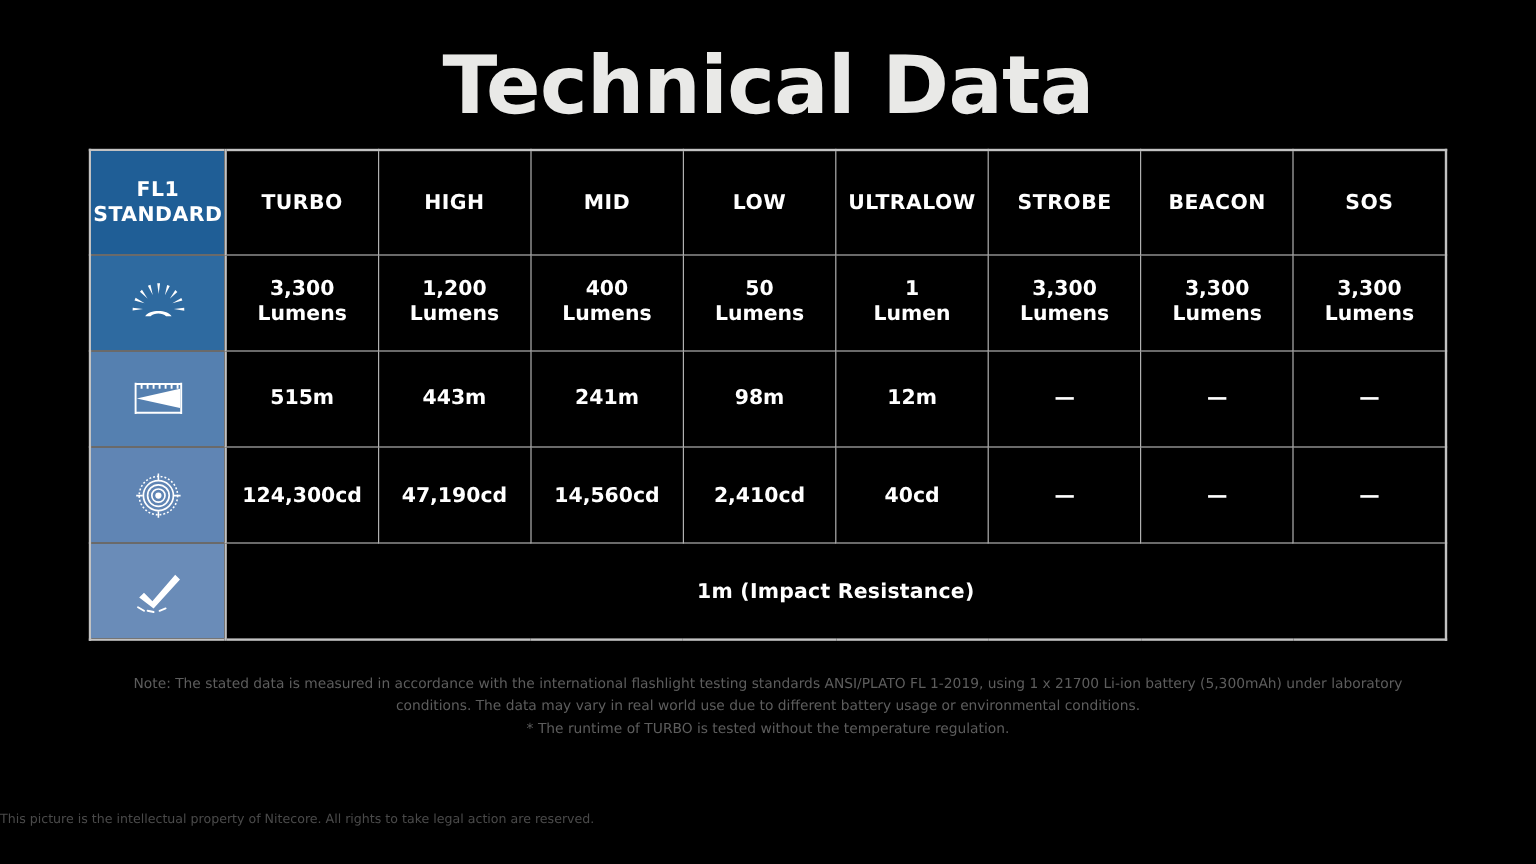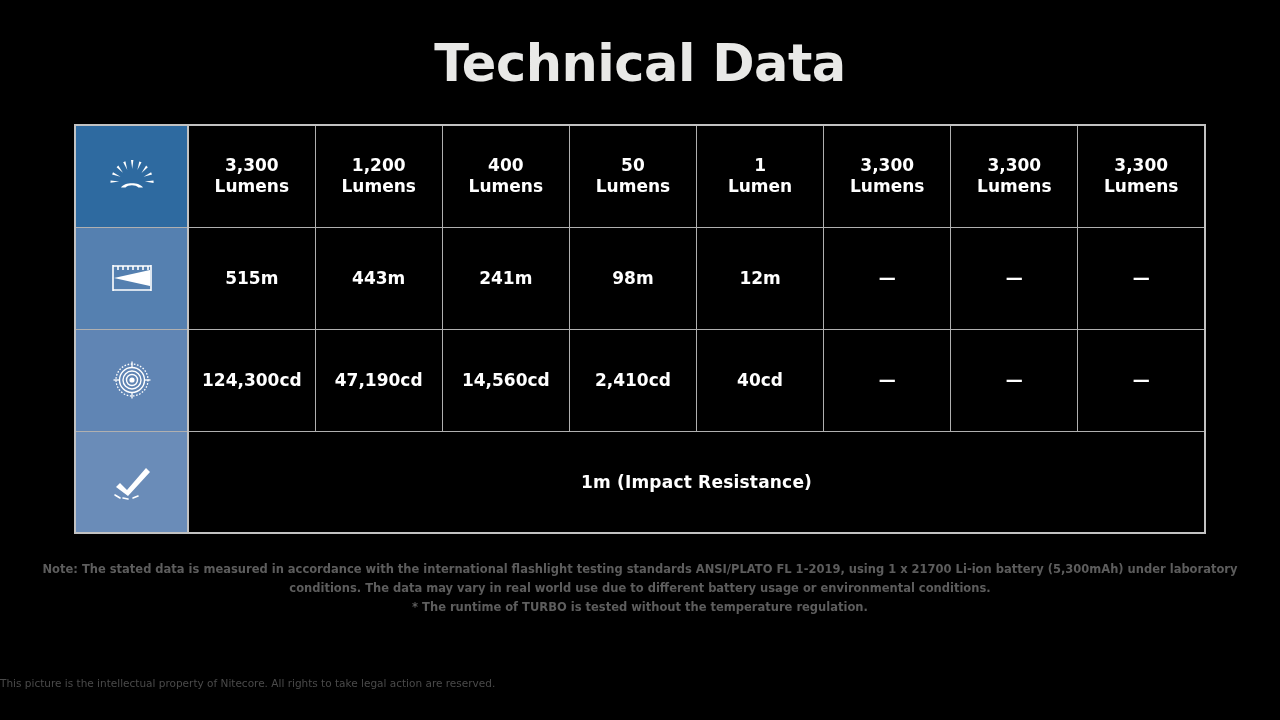--- a/index.html
+++ b/index.html
@@ -17,21 +17,21 @@
     background: #000;
   }
 
   
   #title {
     position: absolute;
     top: 38px;
     left: 0;
     width: 1280px;
     text-align: center;
-    font-size: 51px;
+    font-size: 67px;
     font-weight: 700;
     letter-spacing: -0.5px;
     color: #e9e9e7;
     line-height: 1.0;
     font-family: "DejaVu Sans", sans-serif;
   }
 
   
   #spec-table {
     position: absolute;
@@ -103,21 +103,21 @@
     position: absolute;
     left: 0;
     top: 560px;
     width: 1280px;
     text-align: center;
     color: #5d5d5d;
     font-size: 11.5px;
     line-height: 19px;
     font-family: "DejaVu Sans", sans-serif;
   }
-  #notes .nline { display: block; font-weight: bold; }
+  #notes .nline { display: block; }
   #copyright {
     position: absolute;
     left: 0;
     top: 677px;
     width: 1280px;
     text-align: left;
     color: #4a4a4a;
     font-size: 10.5px;
     font-family: "DejaVu Sans", sans-serif;
   }
@@ -125,20 +125,34 @@
 </head>
 <body>
 
 <div id="page">
 
   <div id="title">Technical Data</div>
 
   <table id="spec-table">
     <tbody>
 
+      <tr class="r-head">
+        <td class="iconcell fl1">
+          <span>FL1</span><br>
+          <span>STANDARD</span>
+        </td>
+        <td>TURBO</td>
+        <td>HIGH</td>
+        <td>MID</td>
+        <td>LOW</td>
+        <td>ULTRALOW</td>
+        <td>STROBE</td>
+        <td>BEACON</td>
+        <td>SOS</td>
+      </tr>
 
       <tr class="r-data">
         <td class="iconcell ic1">
           <div class="iconbox">
             <svg width="46" height="34" viewBox="0 0 46 34">
               <g fill="#ffffff">
                 <path d="M22 1 l2.4 0 l-1.2 9 z"></path>
                 <path d="M14.2 3.2 l2.2 -0.9 l1.9 8.6 z"></path>
                 <path d="M30.3 2.4 l2.2 0.9 l-4.1 7.7 z"></path>
                 <path d="M7.6 8.2 l1.7 -1.7 l4.6 7.3 z"></path>

